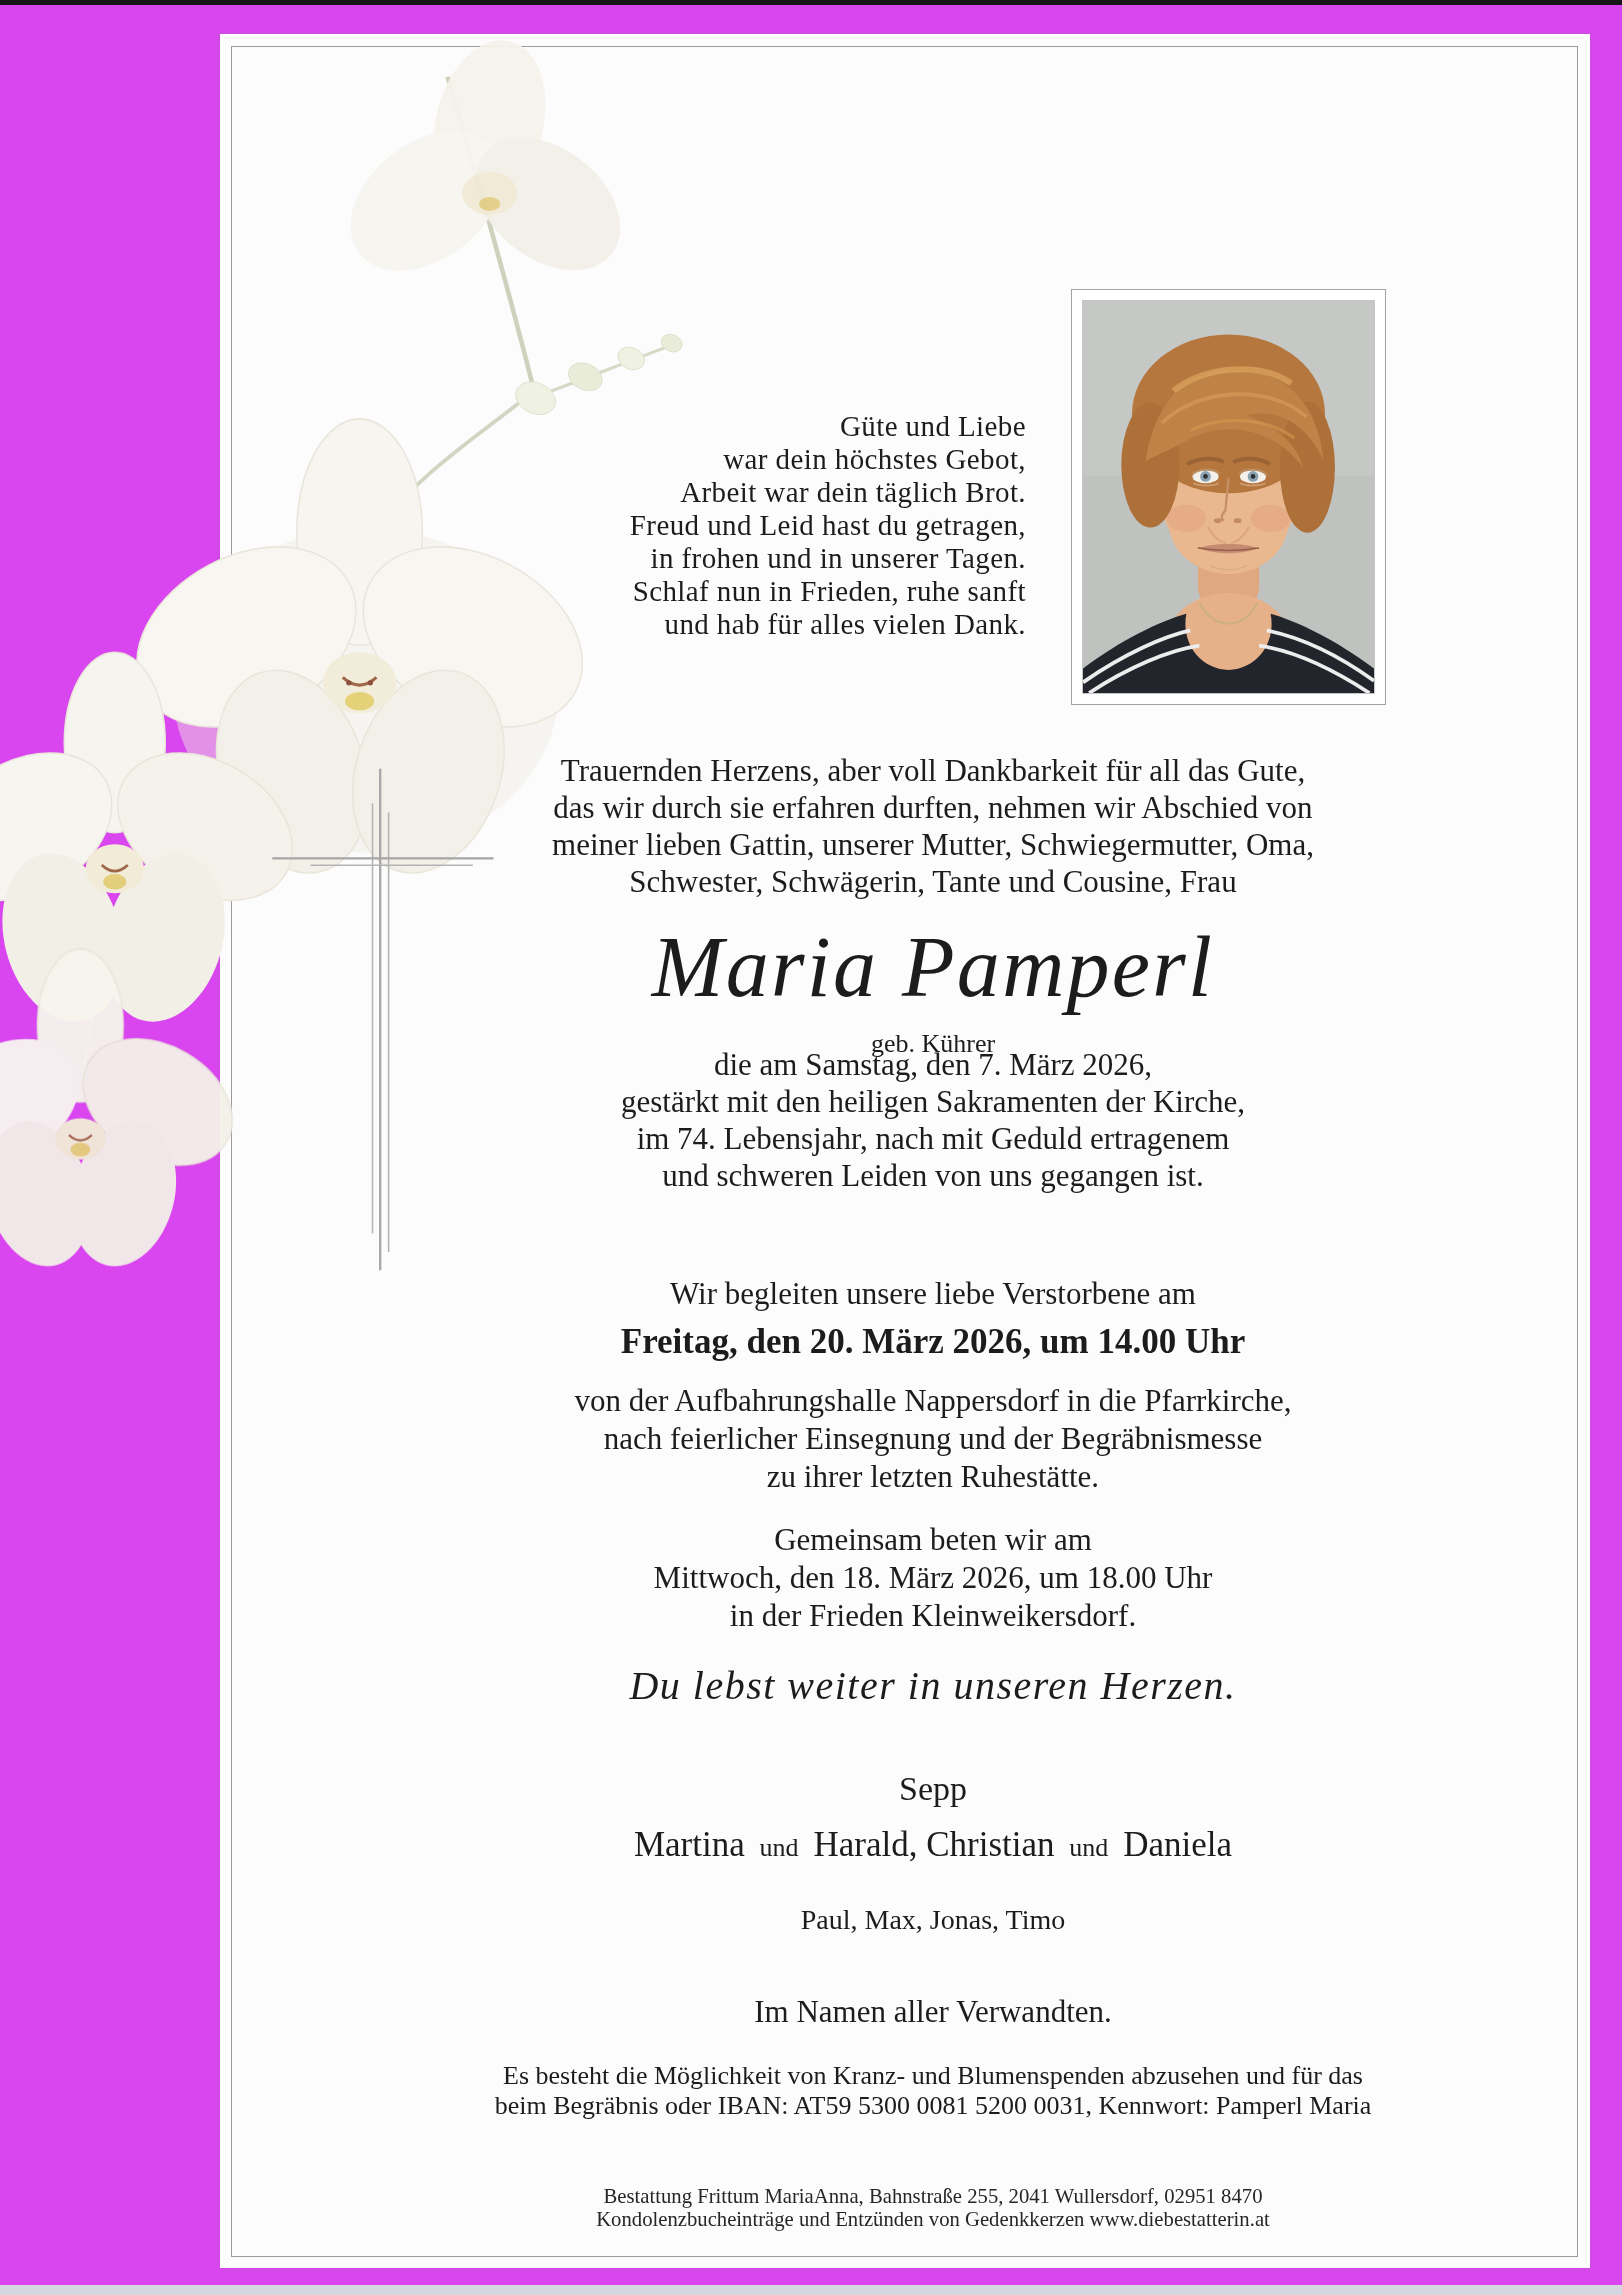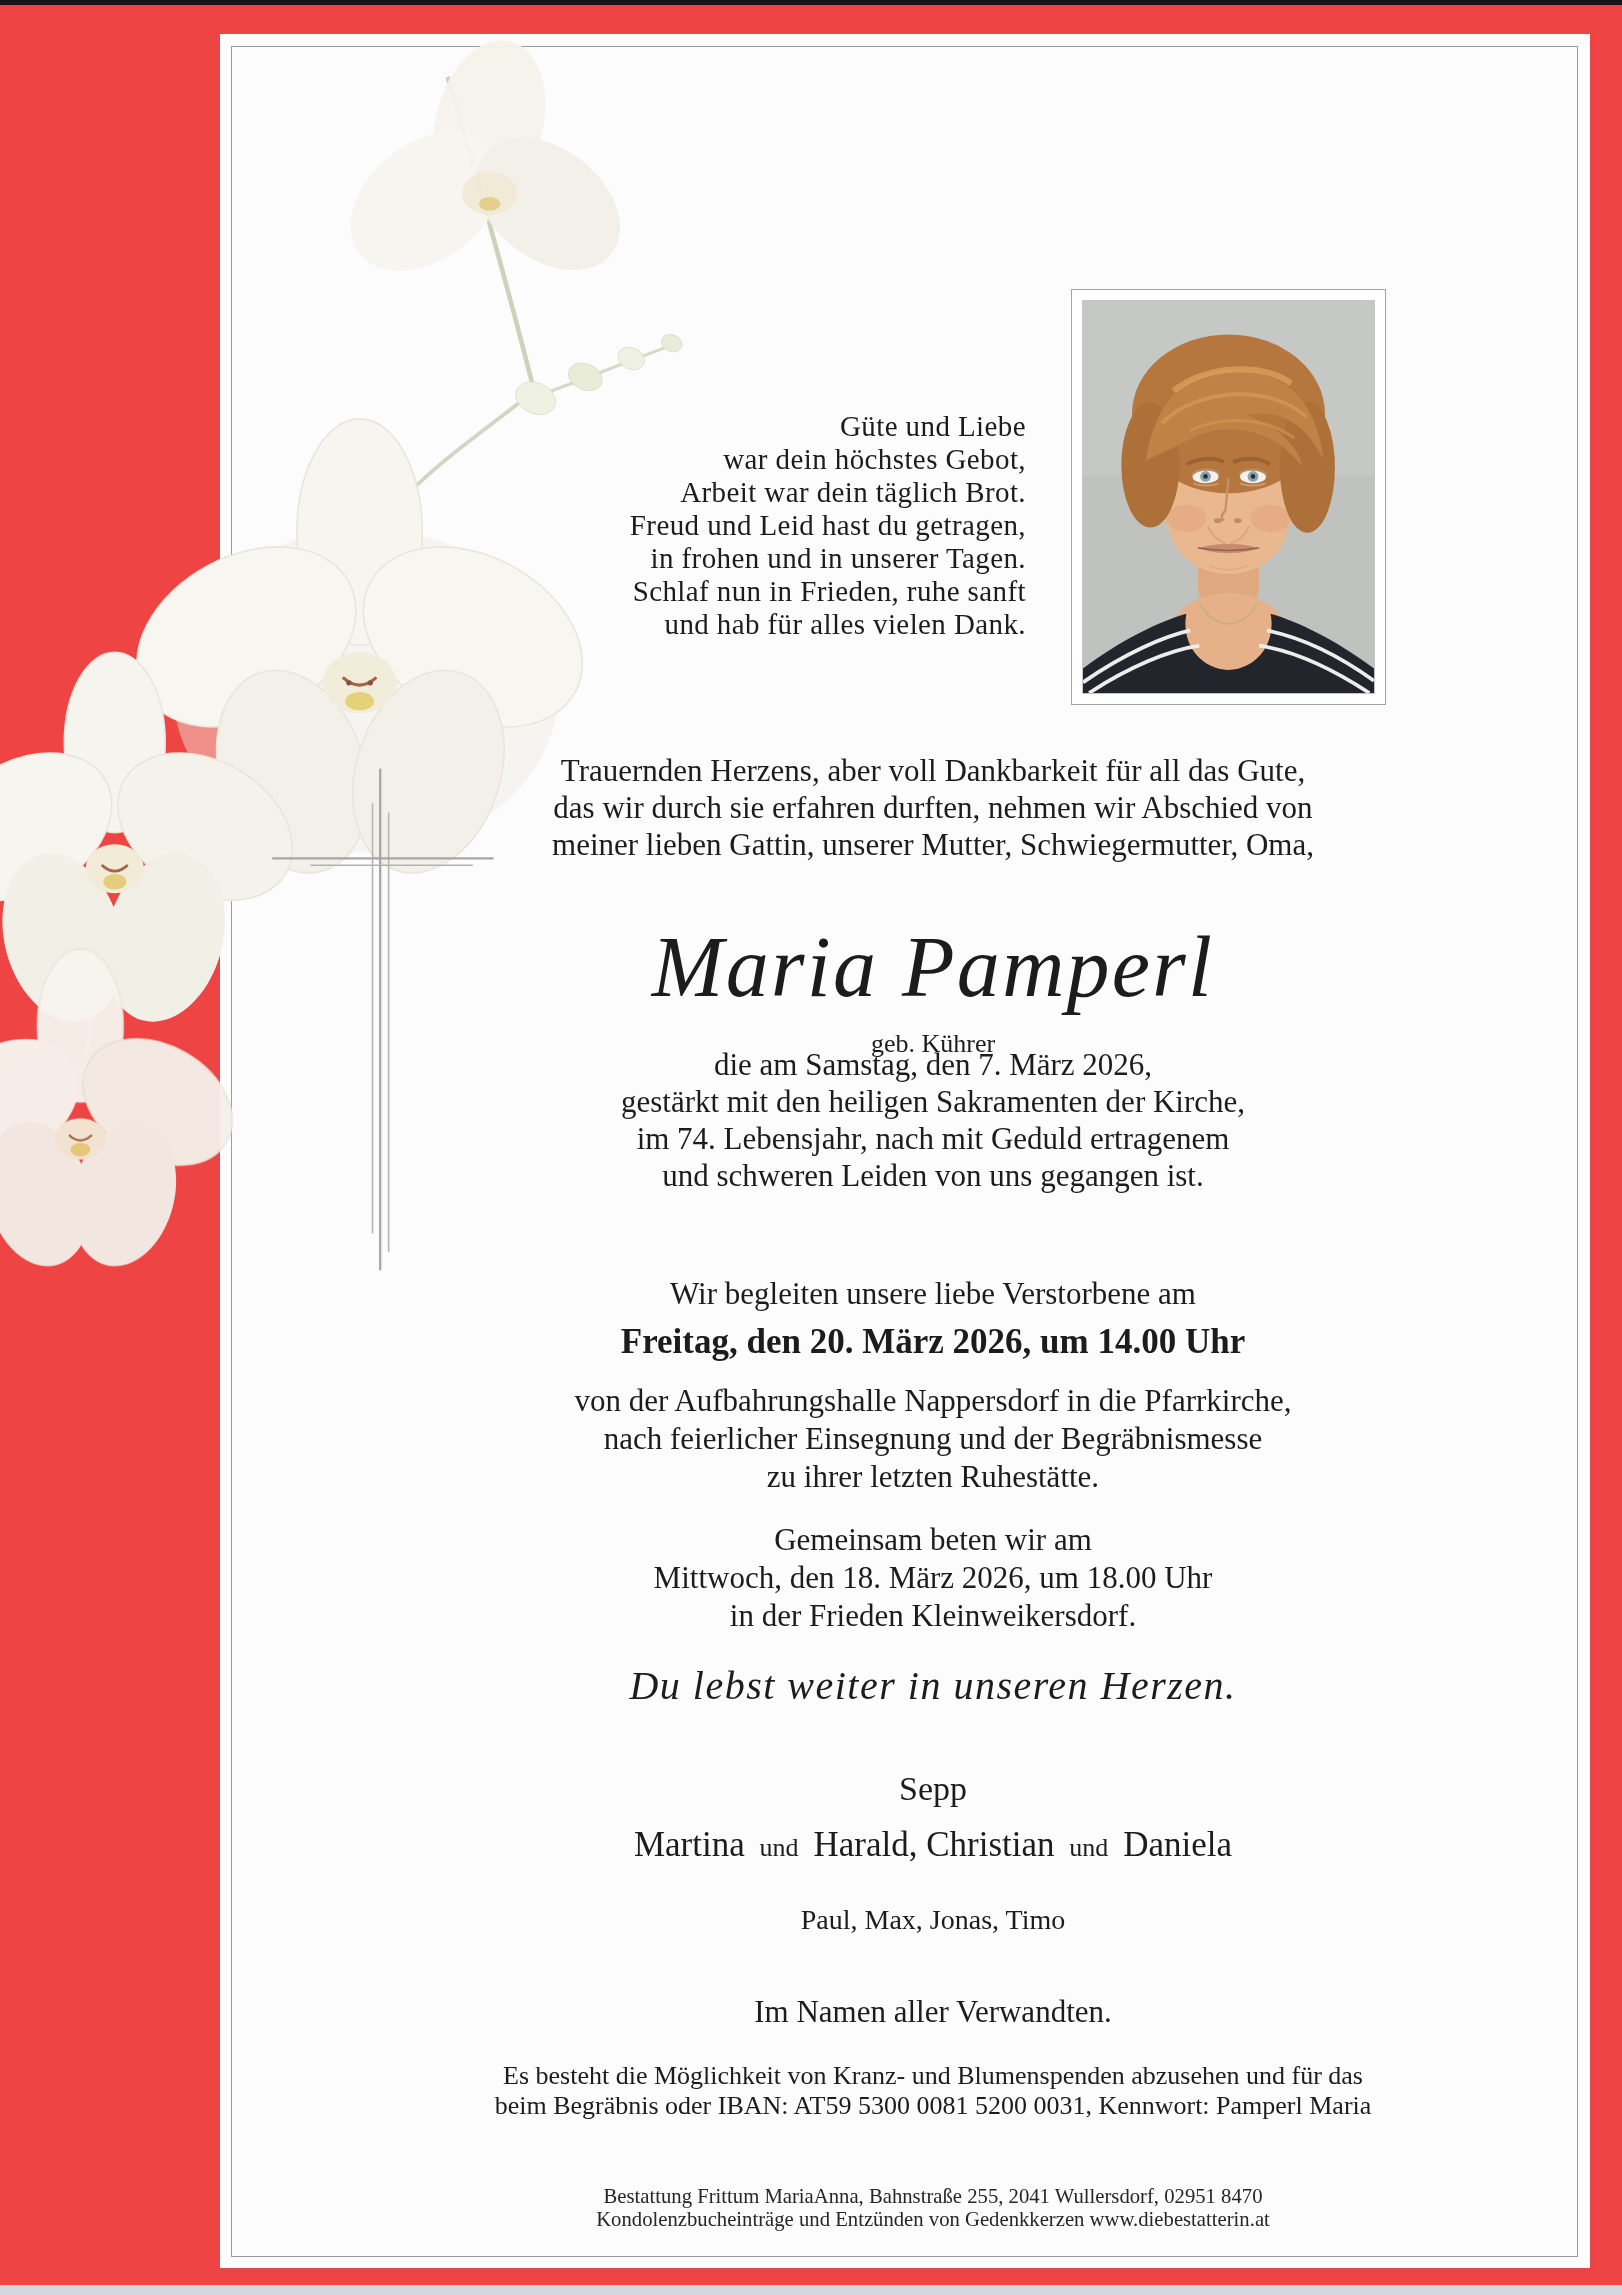--- a/index.html
+++ b/index.html
@@ -1,18 +1,18 @@
 <!DOCTYPE html>
 <html lang="de" style="font-size:12.2px"><head>
 <meta charset="utf-8">
 <style>
   html,body{margin:0;padding:0;background:#cfd1db;}
   .page{
     position:relative;width:1623px;height:2295px;overflow:hidden;
-    background:#ef4444;
+    background:#d946ef;
     font-family:"Liberation Serif","DejaVu Serif",serif;
     color:#1c1c1c;
   }
   .scan-strip-top{position:absolute;left:0;top:0;width:1623px;height:5.4px;background:#161616;}
   .scan-strip-bottom{position:absolute;left:0;top:2285px;width:1623px;height:10.7px;background:#d4d6e0;}
   .card{position:absolute;left:220px;top:34px;width:1370px;height:2234px;background:#fcfcfd;box-shadow:0 0 4.6px rgba(120,120,140,.25);}
   .frame{position:absolute;left:231px;top:46px;width:1347px;height:2211px;border:1.5px solid #9b9b9b;box-sizing:border-box;}
   .orchid-svg{position:absolute;left:0;top:31px;width:811px;height:1270px;}
   .cross-svg{position:absolute;left:260px;top:765px;width:245px;height:513px;}
   .photo{
@@ -185,20 +185,21 @@
     <div>Freud und Leid hast du getragen,</div>
     <div>in frohen und in unserer Tagen.</div>
     <div>Schlaf nun in Frieden, ruhe sanft</div>
     <div>und hab für alles vielen Dank.</div>
   </div>
 
   <div class="tb para1">
     <div>Trauernden Herzens, aber voll Dankbarkeit für all das Gute,</div>
     <div>das wir durch sie erfahren durften, nehmen wir Abschied von</div>
     <div>meiner lieben Gattin, unserer Mutter, Schwiegermutter, Oma,</div>
+    <div>Schwester, Schwägerin, Tante und Cousine, Frau</div>
   </div>
 
   <div class="tb name">Maria Pamperl</div>
   <div class="tb maiden">geb. Kührer</div>
 
   <div class="tb para2">
     <div>die am Samstag, den 7. März 2026,</div>
     <div>gestärkt mit den heiligen Sakramenten der Kirche,</div>
     <div>im 74. Lebensjahr, nach mit Geduld ertragenem</div>
     <div>und schweren Leiden von uns gegangen ist.</div>

